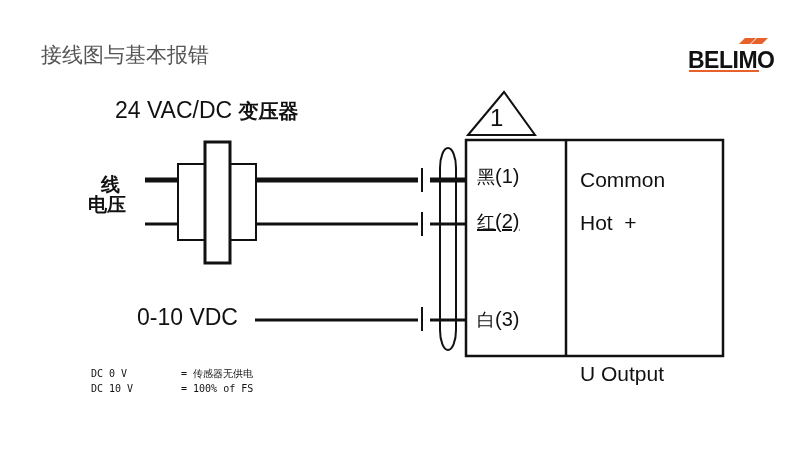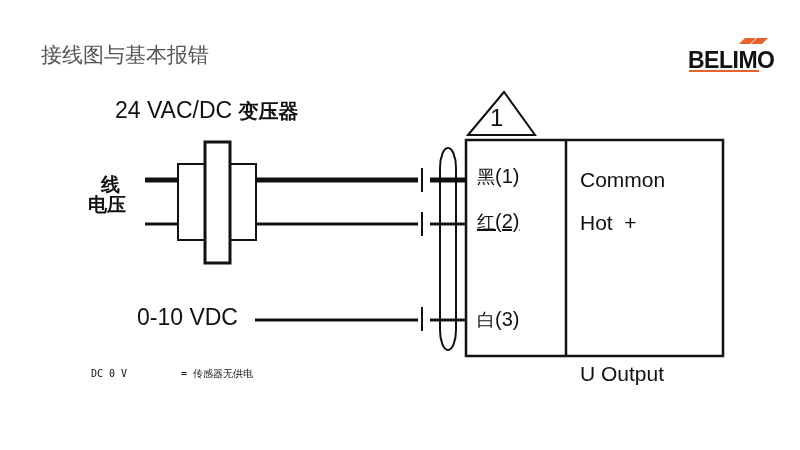--- a/index.html
+++ b/index.html
@@ -89,13 +89,17 @@
 
 <div class="func" style="top:160px;margin-top:8px;">Common</div>
 <div class="func" style="top:211px; white-space:pre;text-align:center;">Hot  +</div>
 <div class="func" style="top:325px;margin-top:37px;">U Output</div>
 
 <div class="legend">
   <div class="legend-row">
     <span class="legend-key">DC 0 V</span>
     <span>= 传感器无供电</span>
   </div>
+  <div class="legend-row">
+    <span class="legend-key">DC 10 V</span>
+    <span>= 100% of FS</span>
+  </div>
 </div>
 
 </body></html>

